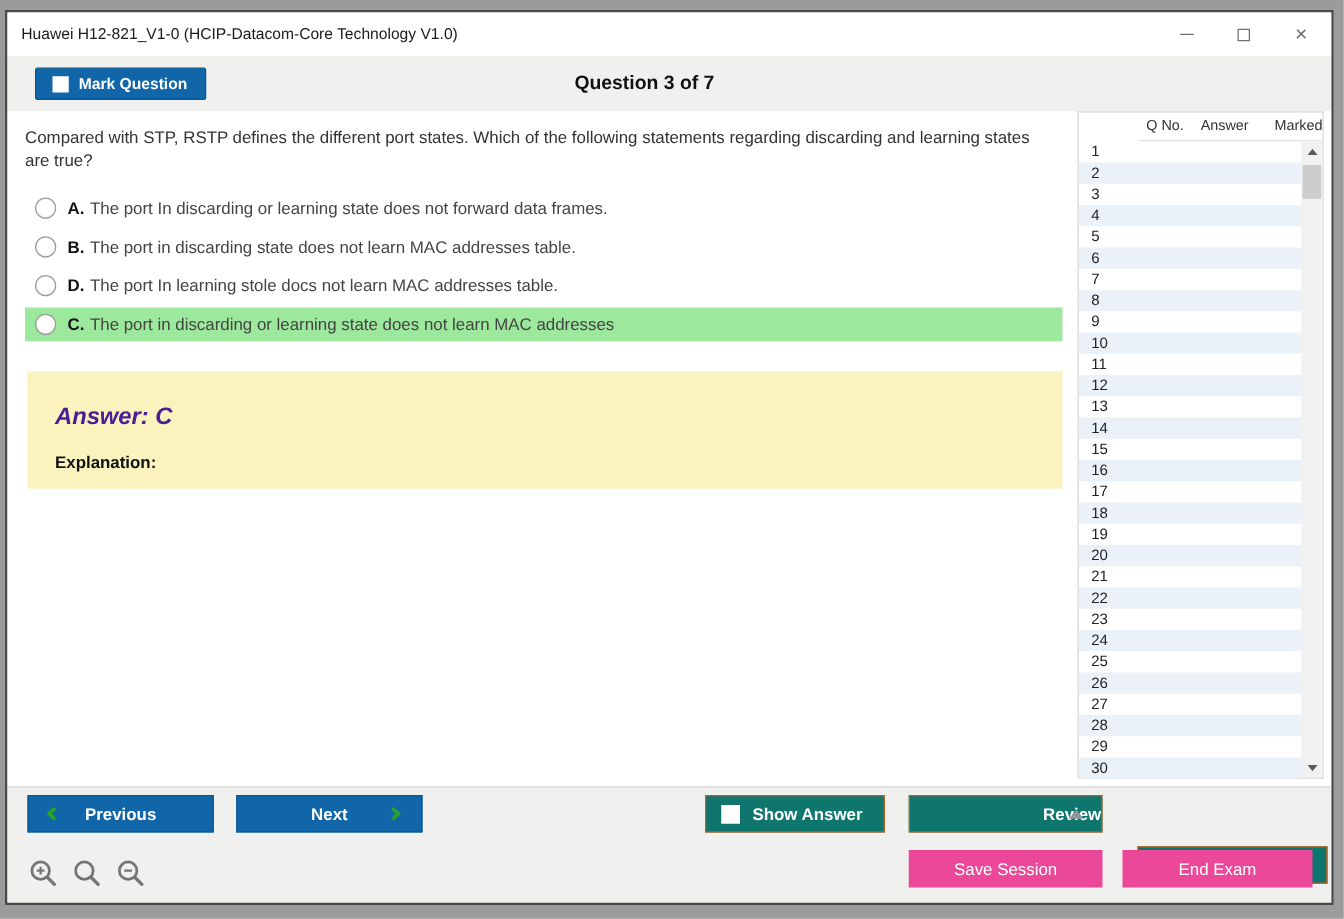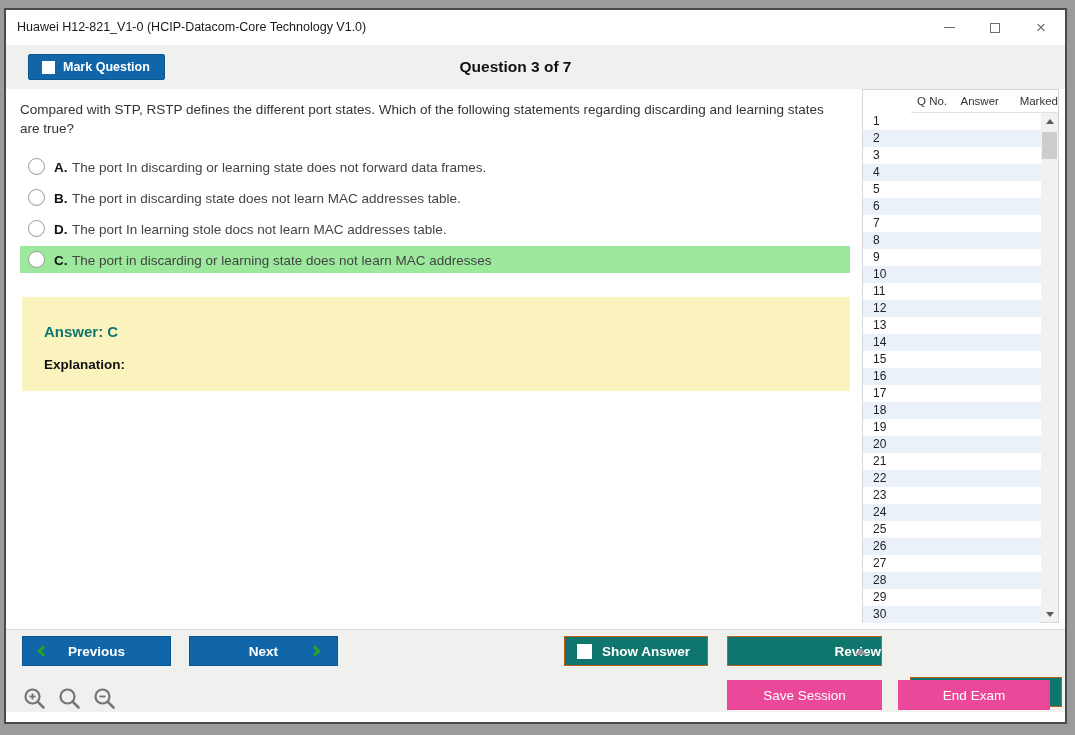--- a/index.html
+++ b/index.html
@@ -37,41 +37,41 @@
   .options { position:absolute; left:14px; top:64px; width:830px; }
   .option { display:flex; align-items:center; height:27px; margin-bottom:4px; padding-left:8px; gap:9px; cursor:pointer; }
   .option.highlighted { background:#9CE89C; }
   .radio { width:17px; height:17px; border-radius:50%; border:1px solid #9B9B9B;
            background:radial-gradient(circle at 50% 40%, #ffffff 55%, #E7E7E7); flex:0 0 auto; }
   .letter { font-weight:bold; font-size:13.5px; color:#111; }
   .otext { font-size:13.5px; color:#444; }
 
   .answerbox { position:absolute; left:16px; top:208px; width:828px; height:94px; background:#FAF3BD;
                padding:26px 0 0 22px; }
-  .ansline { font-weight:bold; font-size:15px; color:#0f766e; }
+  .ansline { font-weight:bold; font-size:19px; color:#4c1d95;font-style:italic; }
   .expline { font-weight:bold; font-size:13.5px; color:#111; margin-top:17px; }
 
   
   .qlist { position:absolute; left:856px; top:0; width:197px; height:534px; background:#fff;
            border:1px solid #D6D6D6; }
   .qlist-header { height:23px; display:flex; align-items:center; padding-left:6px;
                   border-bottom:1px solid #E2E2E2; font-size:11.5px; color:#333;margin-left:48px; }
   .qh-qno { width:56px; } .qh-answer { width:76px; } .qh-marked { flex:1; }
   .qlist-body { position:relative; height:510px; margin-right:17px; overflow:hidden; }
   .qrow { height:17px; line-height:17px; padding-left:10px; font-size:12px; color:#222; cursor:pointer; }
   .qrow.alt { background:#EAF1F8; }
   .scrollbar { position:absolute; right:0; top:23px; bottom:0; width:17px; background:#F1F1F1; }
   .sb-btn { position:absolute; left:0; width:17px; height:16px; display:flex; align-items:center; justify-content:center; cursor:pointer; }
   .sb-up { top:0; } .sb-down { bottom:0; }
   .tri-up   { width:0; height:0; border-left:4px solid transparent; border-right:4px solid transparent; border-bottom:5px solid #5A5A5A; }
   .tri-down { width:0; height:0; border-left:4px solid transparent; border-right:4px solid transparent; border-top:5px solid #5A5A5A; }
   .sb-thumb { position:absolute; left:1px; top:19px; width:15px; height:27px; background:#CDCDCD; cursor:pointer; }
 
   
-  .footer { position:absolute; left:0; top:619px; width:100%; height:83px; background:#F0F0EE; border-top:1px solid #DADADA; }
+  .footer { position:absolute; left:0; top:619px; width:100%; height:93px; background:#F0F0EE; border-top:1px solid #DADADA; }
   .fbtn { position:absolute; height:30px; display:flex; align-items:center; justify-content:center;
           color:#fff; font-size:13.5px; cursor:pointer; }
   .blue { background:#1066A9; border:1px solid #0A578F; }
   .orange { background:#0f766e; border:1px solid #C05E18; }
   .navy { background:#ec4899; border:1px solid #16before2F42; }
   .bold { font-weight:bold; }
   .prev-btn { left:16px; top:6px; width:149px; }
   .next-btn { left:183px; top:6px; width:149px; }
   .chev-l { width:8px; height:8px; border-left:3px solid #27A327; border-bottom:3px solid #27A327; transform:rotate(45deg); }
   .chev-r { width:8px; height:8px; border-right:3px solid #27A327; border-top:3px solid #27A327; transform:rotate(45deg); }

